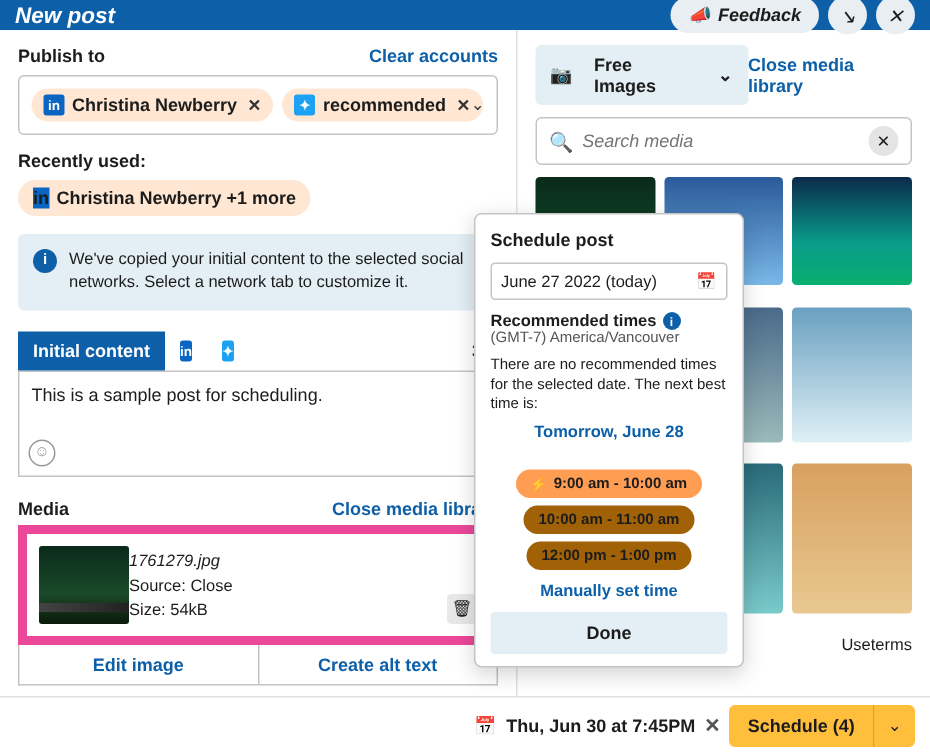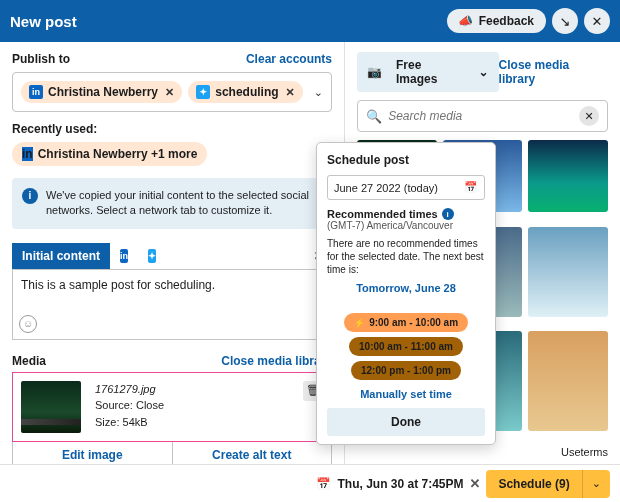--- a/index.html
+++ b/index.html
@@ -1,19 +1,19 @@
 <!DOCTYPE html>
 <html><head>
 <meta charset="utf-8">
 <style>
   * { box-sizing: border-box; margin: 0; padding: 0; }
   body { font-family: -apple-system, BlinkMacSystemFont, "Segoe UI", Helvetica, Arial, sans-serif; font-size: 13px; color: #1c1c1c; background: #fff; width: 620px; height: 502px; overflow: hidden; position: relative; }
   
   
-  .topbar { background: #0d5fa8; height: 42px; display: flex; align-items: center; padding: 0 10px; justify-content: space-between; }
+  .topbar { background: #0d5fa8; height: 20px; display: flex; align-items: center; padding: 0 10px; justify-content: space-between; font-style: italic; }
   .topbar-title { color: #fff; font-weight: 700; font-size: 15px; }
   .topbar-right { display: flex; gap: 6px; align-items: center; }
   .feedback-btn { background: #e8eef2; border-radius: 16px; padding: 5px 12px; font-size: 12px; font-weight: 600; display: flex; align-items: center; gap: 5px; }
   .round-btn { width: 26px; height: 26px; border-radius: 50%; background: #e8eef2; display: flex; align-items: center; justify-content: center; font-size: 13px; }
 
   
   .main { display: flex; height: calc(100% - 38px); }
   .left { width: 345px; padding: 10px 12px; overflow: hidden; border-right: 1px solid #e0e0e0; }
   .right { flex: 1; padding: 10px 12px; position: relative; overflow: hidden; }
 
@@ -39,21 +39,21 @@
   .tabs-left { display: flex; }
   .tab { padding: 6px 10px; font-size: 12px; font-weight: 700; }
   .tab.active { background: #0d5fa8; color: #fff; }
   .tab.net-tab { width: 28px; display: flex; align-items: center; justify-content: center; }
   .char-count { font-size: 12px; font-weight: 700; padding-right: 4px; }
   
   .text-area { border: 1px solid #c4c4c4; border-top: none; padding: 8px; min-height: 70px; font-size: 12px; position: relative; }
   .emoji-btn { position: absolute; bottom: 6px; left: 6px; width: 18px; height: 18px; border-radius: 50%; border: 1.5px solid #999; display: flex; align-items: center; justify-content: center; font-size: 10px; color: #999; }
 
   .media-head { display: flex; justify-content: space-between; margin-top: 14px; margin-bottom: 4px; }
-  .media-card { border: 1px solid #ec4899; padding: 8px; display: flex; gap: 14px; }
+  .media-card { border: 6px solid #ec4899; padding: 8px; display: flex; gap: 0; align-items: flex-end; }
   .thumb { width: 60px; height: 52px; background: linear-gradient(180deg,#0a2a1a 0%,#1a4a2a 60%,#0a1a0a 100%); border-radius: 2px; position: relative; }
   .thumb::after { content:""; position:absolute; left:0; right:0; bottom:8px; height:6px; background: linear-gradient(90deg,#444,#222); }
   .media-info { font-size: 11px; line-height: 1.5; flex: 1; }
   .media-name { font-style: italic; }
   .trash { width: 20px; height: 20px; background: #e8e8e8; border-radius: 3px; display: flex; align-items:center; justify-content:center; font-size: 11px; }
   .media-actions { display: flex; border: 1px solid #c4c4c4; border-top: none; }
   .media-action { flex: 1; text-align: center; padding: 6px; color: #0d5fa8; font-weight: 600; font-size: 12px; }
   .media-action:first-child { border-right: 1px solid #c4c4c4; }
 
   
@@ -113,21 +113,21 @@
       <span class="link">Clear accounts</span>
     </div>
     <div class="accounts-box">
       <span class="pill">
         <span class="net li">in</span>
         <span>Christina Newberry</span>
         <span class="x">✕</span>
       </span>
       <span class="pill">
         <span class="net tw">✦</span>
-        <span>scheduling</span>
+        <span>recommended</span>
         <span class="x">✕</span>
       </span>
       <span class="chevron">⌄</span>
     </div>
 
     <div class="recent-label">Recently used:</div>
     <span class="recent-pill">
       <span class="net li">in</span>
       <span>Christina Newberry +1 more</span>
     </span>
@@ -230,16 +230,16 @@
   <div class="done-btn">Done</div>
 </div>
 
 <div class="bottombar">
   <div class="date-chip">
     <span>📅</span>
     <span>Thu, Jun 30 at 7:45PM</span>
     <span class="date-x">✕</span>
   </div>
   <div style="display:flex">
-    <div class="schedule-btn">Schedule (9)</div>
+    <div class="schedule-btn">Schedule (4)</div>
     <div class="schedule-more">⌄</div>
   </div>
 </div>
 
 </body></html>

